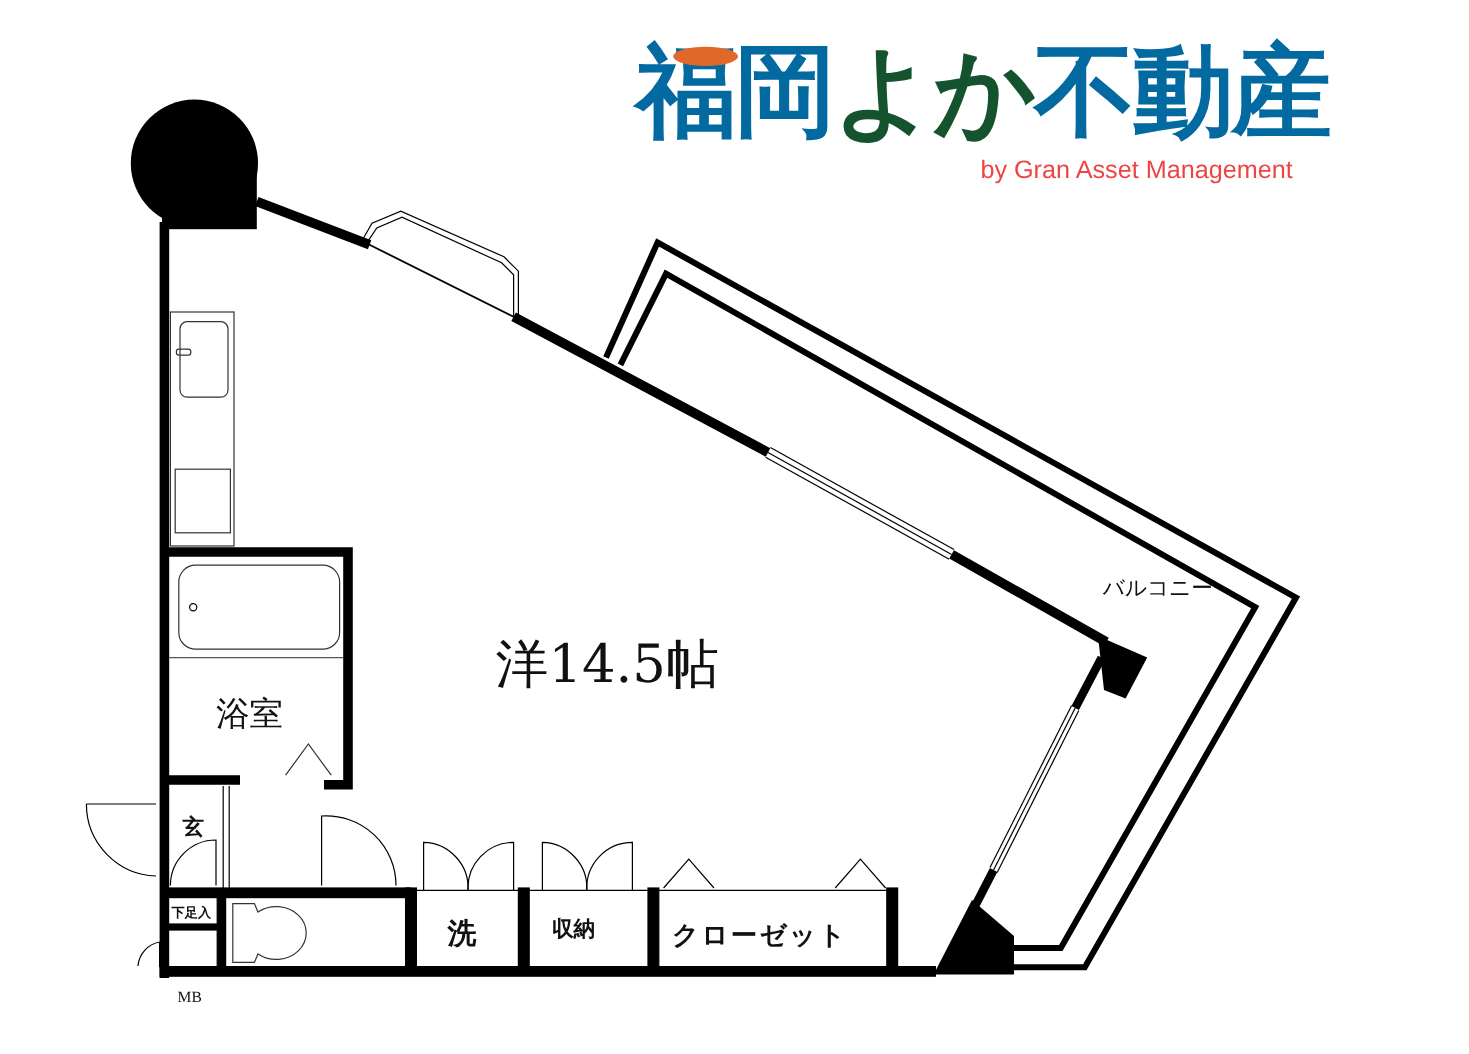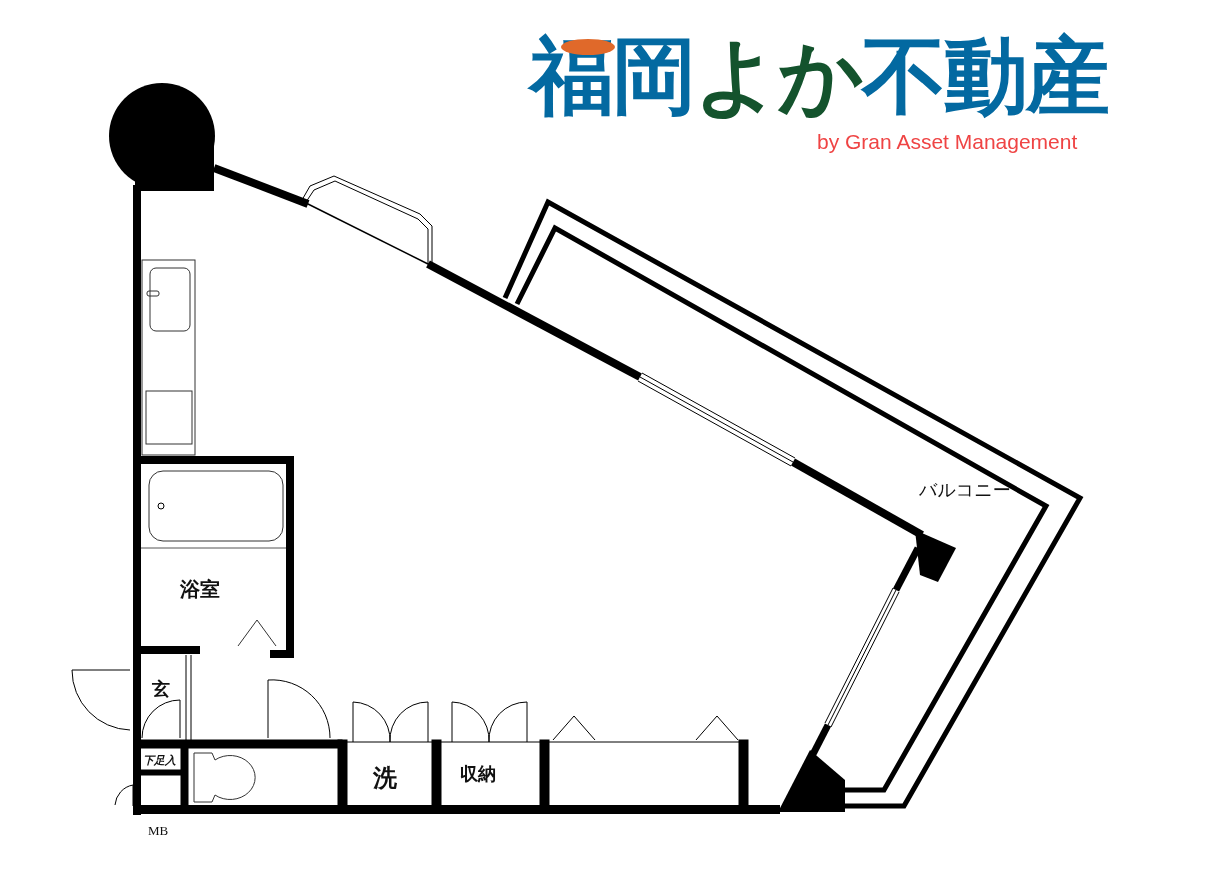--- a/index.html
+++ b/index.html
@@ -4,23 +4,23 @@
 <style>
   html,body{margin:0;padding:0;background:#ffffff;}
   #canvas{position:relative;width:1224px;height:878px;overflow:hidden;background:#fff;}
   svg{position:absolute;left:0;top:0;}
   .logo-main{position:absolute;left:530px;top:34px;font-family:"DejaVu Sans",sans-serif;font-weight:bold;font-size:84px;letter-spacing:-2px;line-height:1;white-space:nowrap;}
   .logo-main .black{color:#0369a1;}
   .logo-main .orange{color:#14532d;}
   .logo-sub{position:absolute;left:817px;top:130px;font-family:"Liberation Sans",sans-serif;font-size:21px;color:#ef4444;white-space:nowrap;}
   .lbl{position:absolute;font-family:"DejaVu Sans",sans-serif;color:#111;white-space:nowrap;}
   .room-main{left:413px;top:524px;font-family:"DejaVu Serif",serif;font-size:44px;}
-  .bath{left:180px;top:576px;font-size:20px;font-weight:bold;}
+  .bath{left:180px;top:576px;font-size:28px;font-weight:normal;}
   .genkan{left:152px;top:677px;font-size:18px;font-weight:bold;}
-  .shoes{left:143px;top:753px;font-size:11px;font-weight:bold;font-style:italic;}
+  .shoes{left:143px;top:753px;font-size:11px;font-weight:bold;}
   .mb{left:148px;top:807px;font-family:Liberation Serif, serif;font-size:13px;margin-top:16px;}
   .wash{left:373px;top:762px;font-size:24px;font-weight:bold;}
   .storage{left:460px;top:762px;font-size:18px;font-weight:bold;}
   .closet{left:560px;top:765px;font-size:22px;font-weight:bold;letter-spacing:2px;}
   .balcony{left:874px;top:478px;font-size:18px;margin-left:45px;}
 </style>
 </head>
 <body>
 
 <div id="canvas">
@@ -111,20 +111,22 @@
 
       <path d="M353,742 L353,702 A38,38 0 0 1 390,742" stroke-width="1"></path>
       <path d="M428,742 L428,702 A38,38 0 0 0 390,742" stroke-width="1"></path>
       <path d="M452,742 L452,702 A38,38 0 0 1 489,742" stroke-width="1"></path>
       <path d="M527,742 L527,702 A38,38 0 0 0 489,742" stroke-width="1"></path>
       <polyline points="553,740 574,716 595,740" stroke-width="1"></polyline>
       <polyline points="696,740 717,716 738,740" stroke-width="1"></polyline>
     </g>
   </svg>
 
+  <div class="lbl room-main">洋14.5帖</div>
   <div class="lbl bath">浴室</div>
   <div class="lbl genkan">玄</div>
   <div class="lbl shoes">下足入</div>
   <div class="lbl mb">MB</div>
   <div class="lbl wash">洗</div>
   <div class="lbl storage">収納</div>
+  <div class="lbl closet">クローゼット</div>
   <div class="lbl balcony">バルコニー</div>
 </div>
 
 </body></html>

